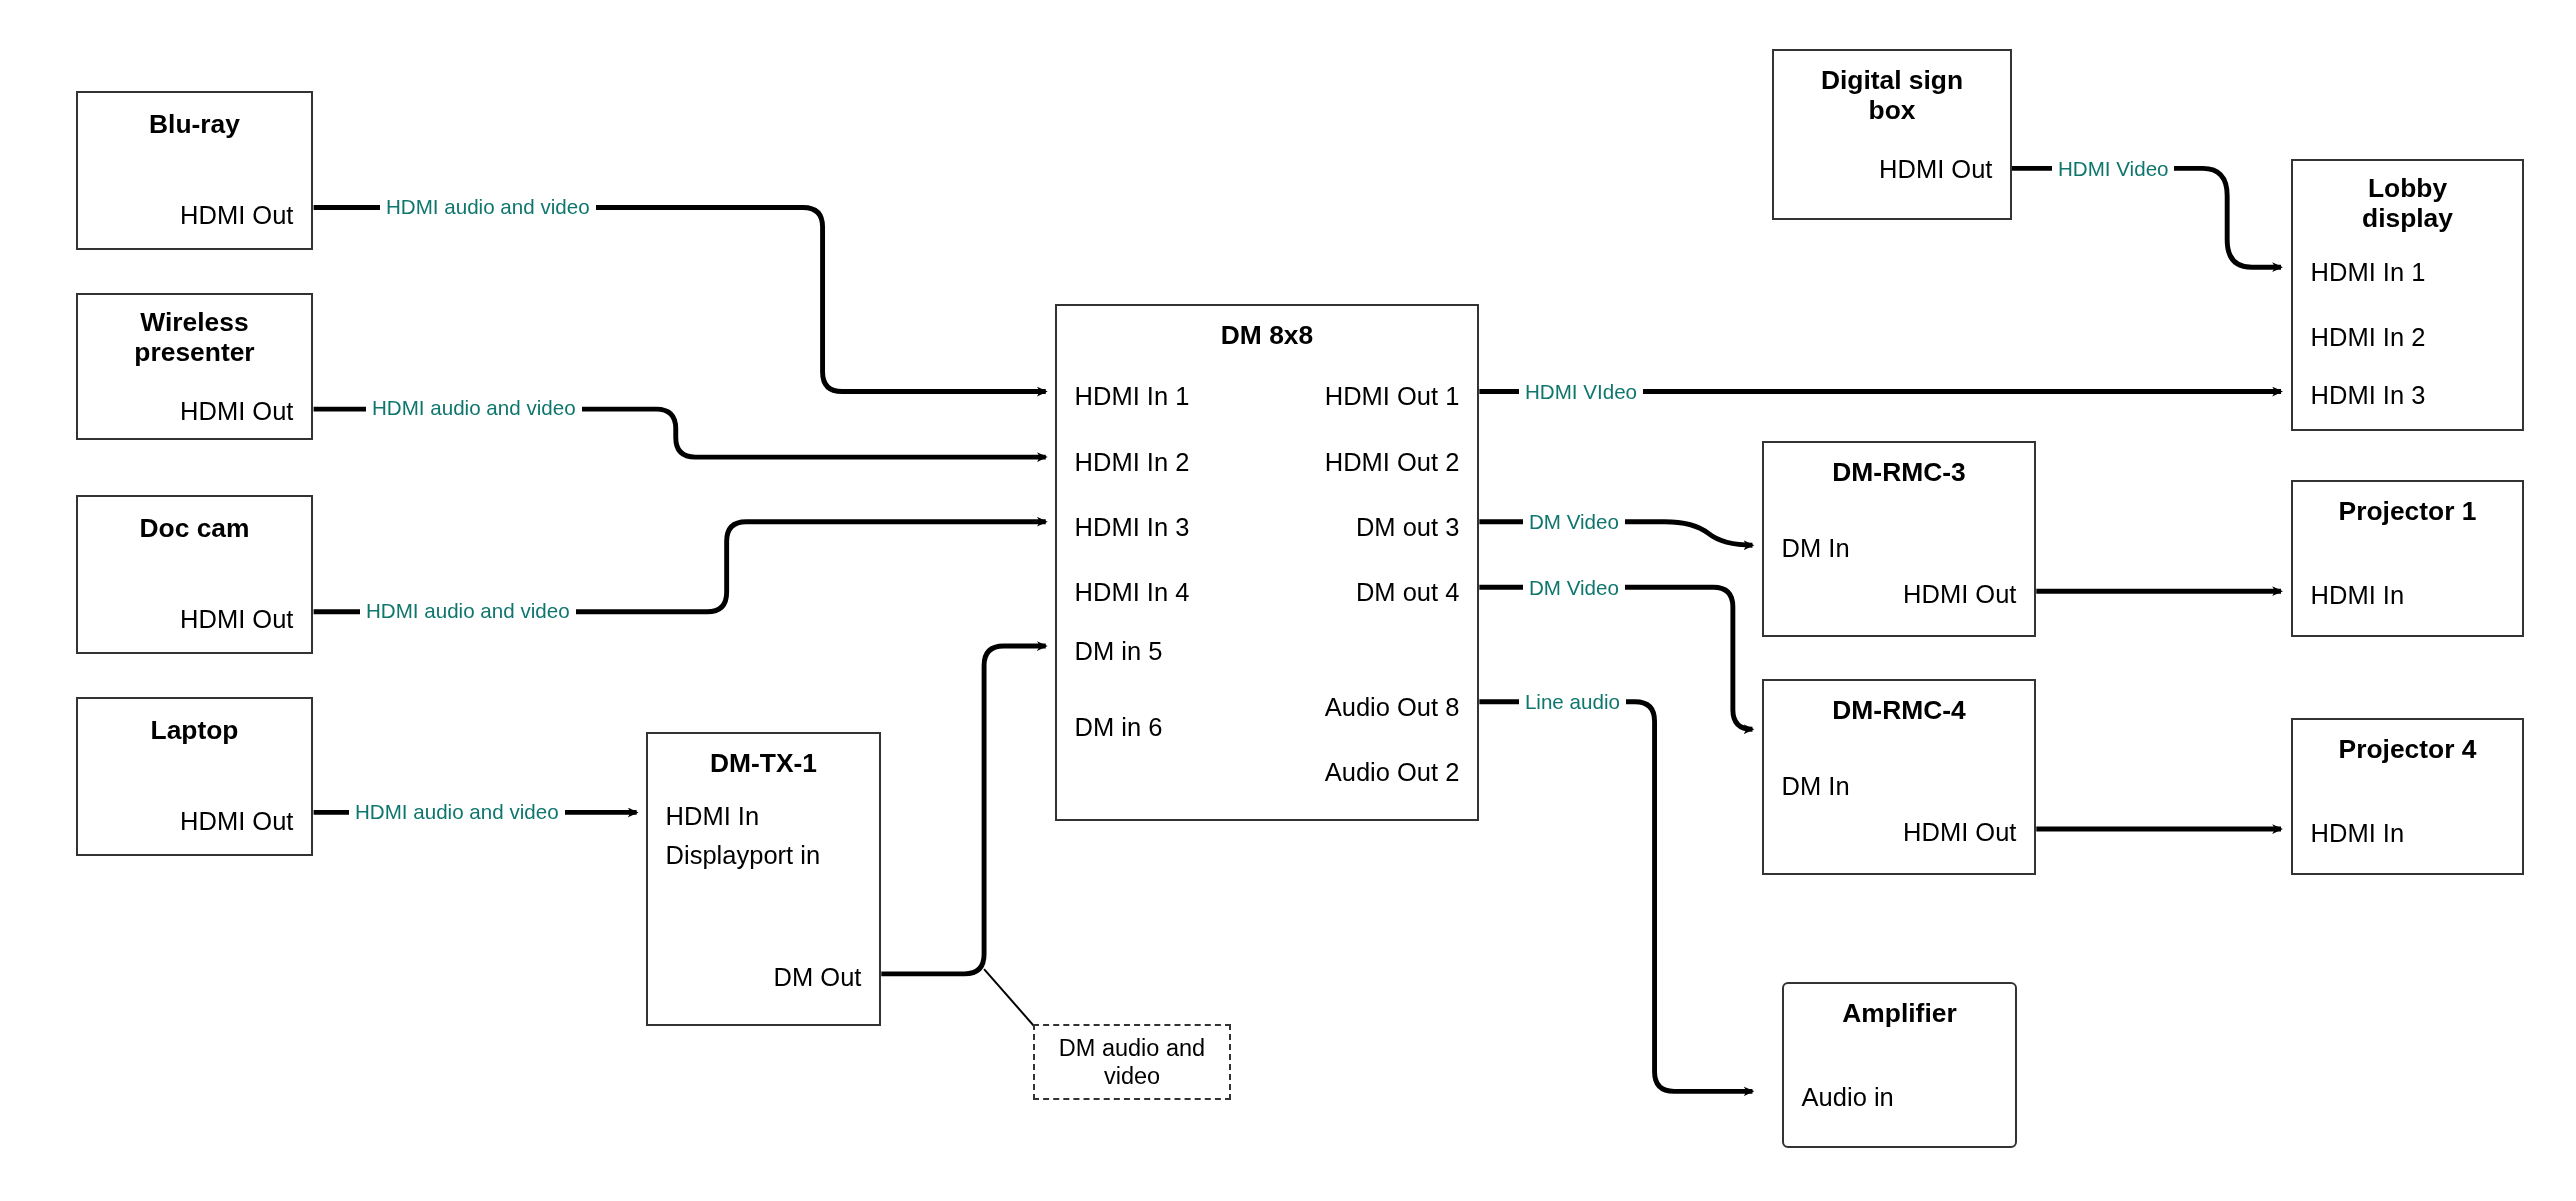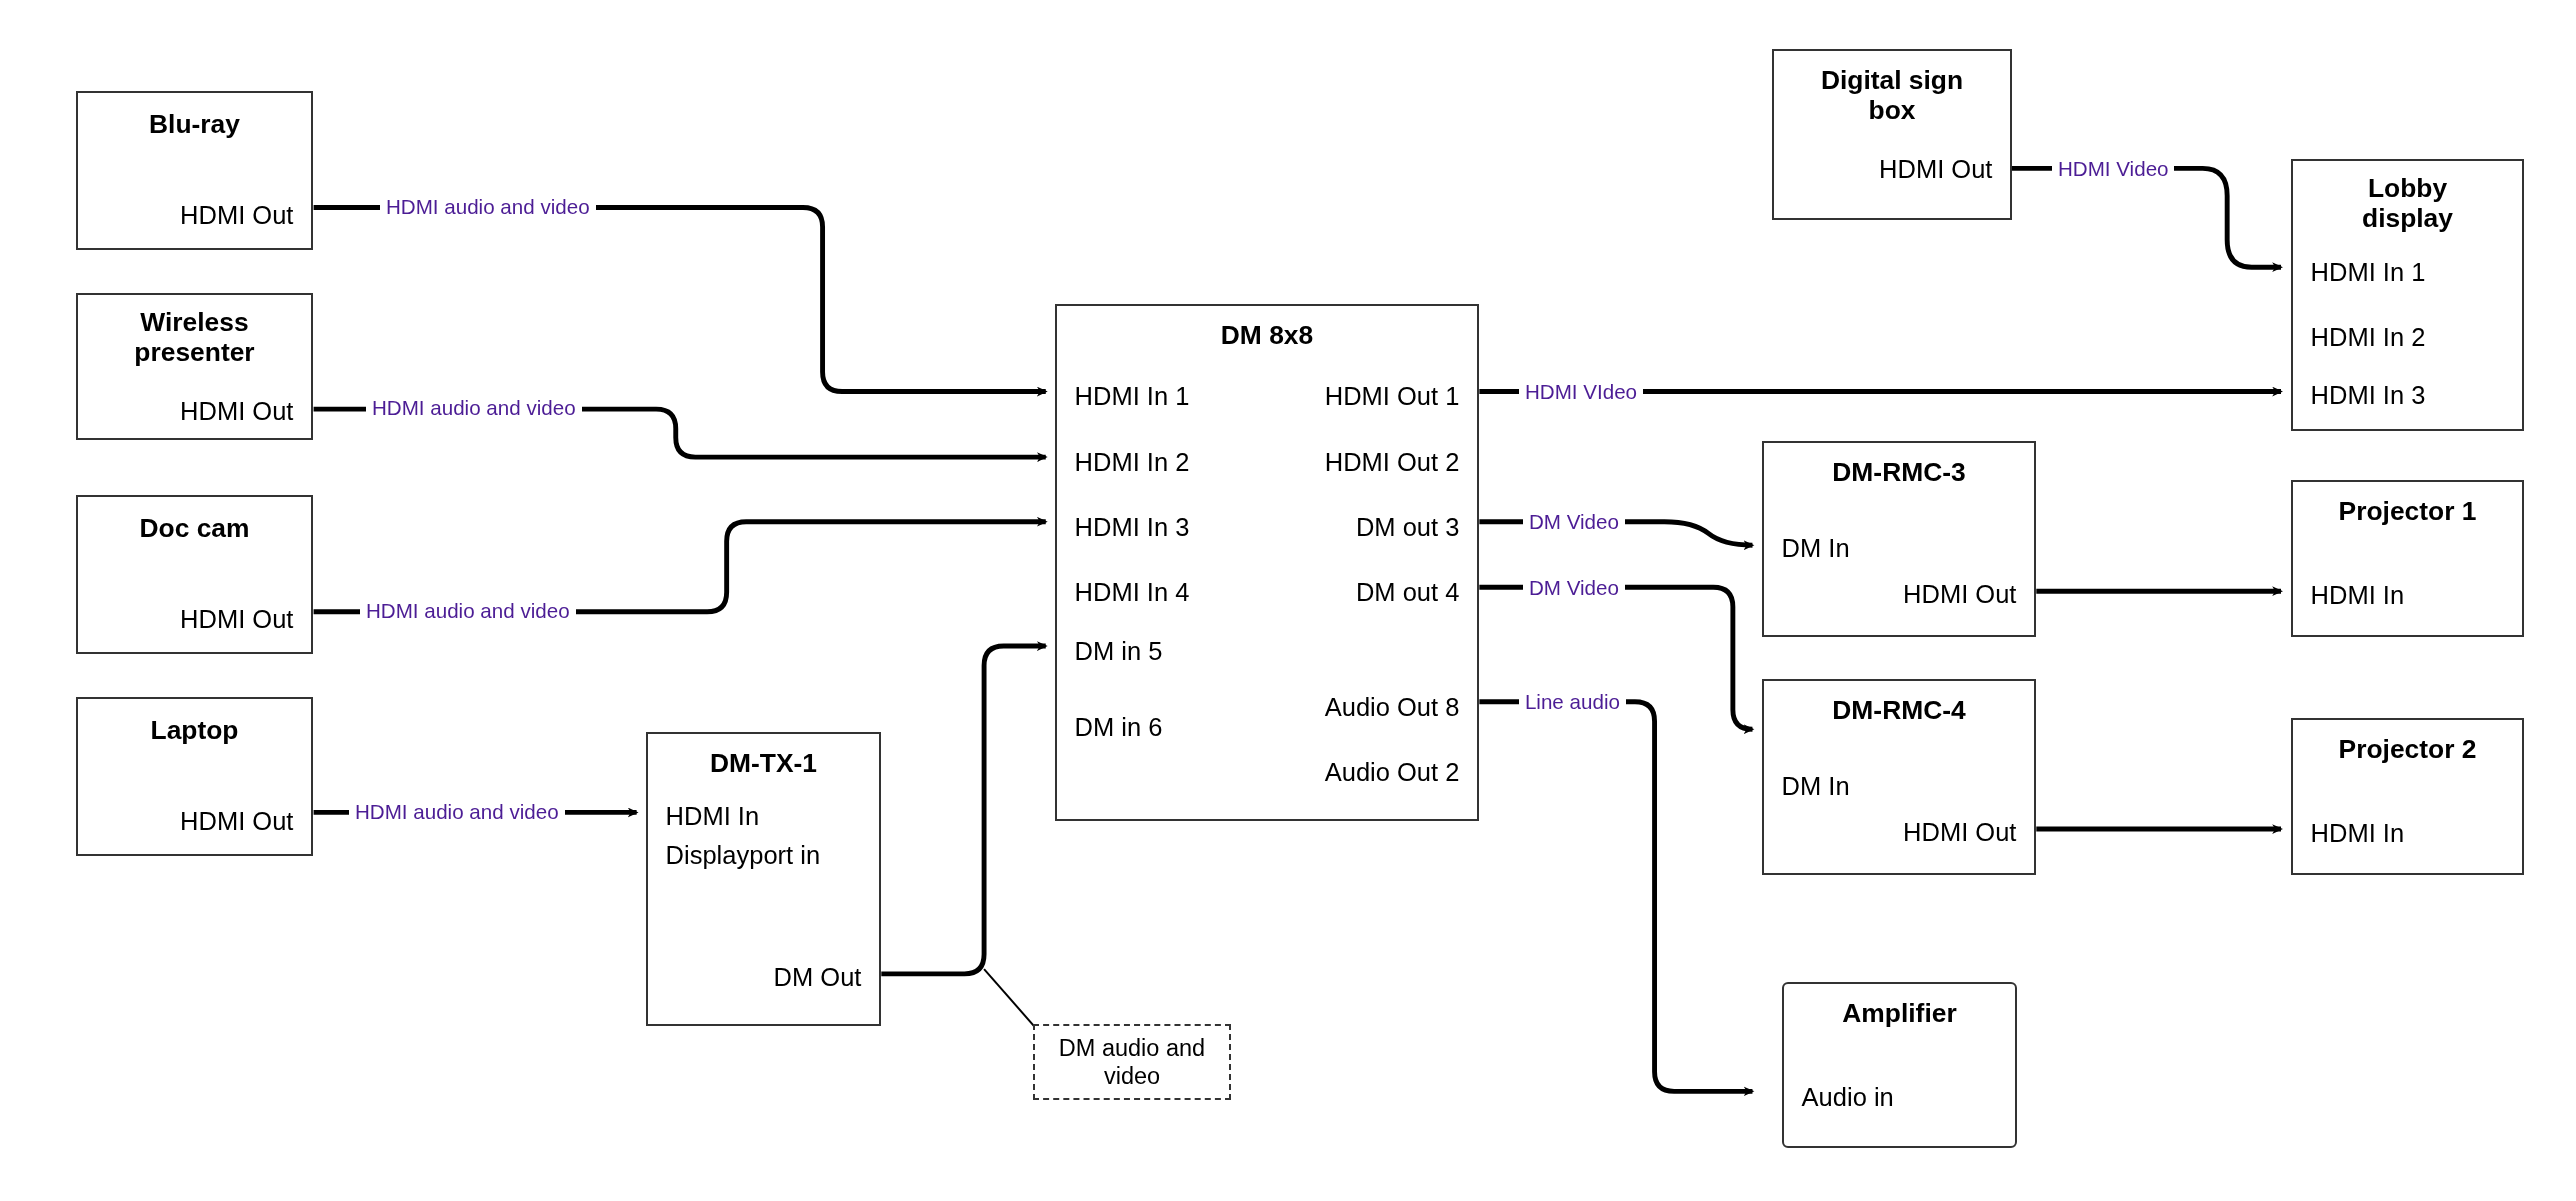--- a/index.html
+++ b/index.html
@@ -43,21 +43,21 @@
     font-size: 25.5px;
     color: #000000;
     white-space: nowrap;
     line-height: 1;
   }
   .port.left  { left: 17.6px; }
   .port.right { right: 17.6px; }
   .wire-label {
     position: absolute;
     font-size: 20.6px;
-    color: #4c1d95;
+    color: #0f766e;
     white-space: nowrap;
     background: #ffffff;
     padding: 0 5.9px;
     line-height: 1;
   }
   .callout {
     position: absolute;
     box-sizing: border-box;
     border: 2px dashed #333333;
     background: #ffffff;
@@ -183,21 +183,21 @@
     <div class="port left" style="top:93px;">DM In</div>
     <div class="port right" style="top:139px;">HDMI Out</div>
   </div>
 
   <div class="node" style="left:2291px; top:480px; width:233px; height:157px;">
     <div class="node-title" style="margin-top:13.7px;">Projector 1</div>
     <div class="port left" style="top:101px;">HDMI In</div>
   </div>
 
   <div class="node" style="left:2291px; top:718px; width:233px; height:157px;">
-    <div class="node-title" style="margin-top:13.7px;">Projector 2</div>
+    <div class="node-title" style="margin-top:13.7px;">Projector 4</div>
     <div class="port left" style="top:101px;">HDMI In</div>
   </div>
 
   <div class="node" style="left:1782px; top:982px; width:235px; height:166px;border-radius:6px;">
     <div class="node-title" style="margin-top:13.7px;">Amplifier</div>
     <div class="port left" style="top:101px;">Audio in</div>
   </div>
 
   <div class="wire-label" style="left:380px; top:197px;">HDMI audio and video</div>
 

